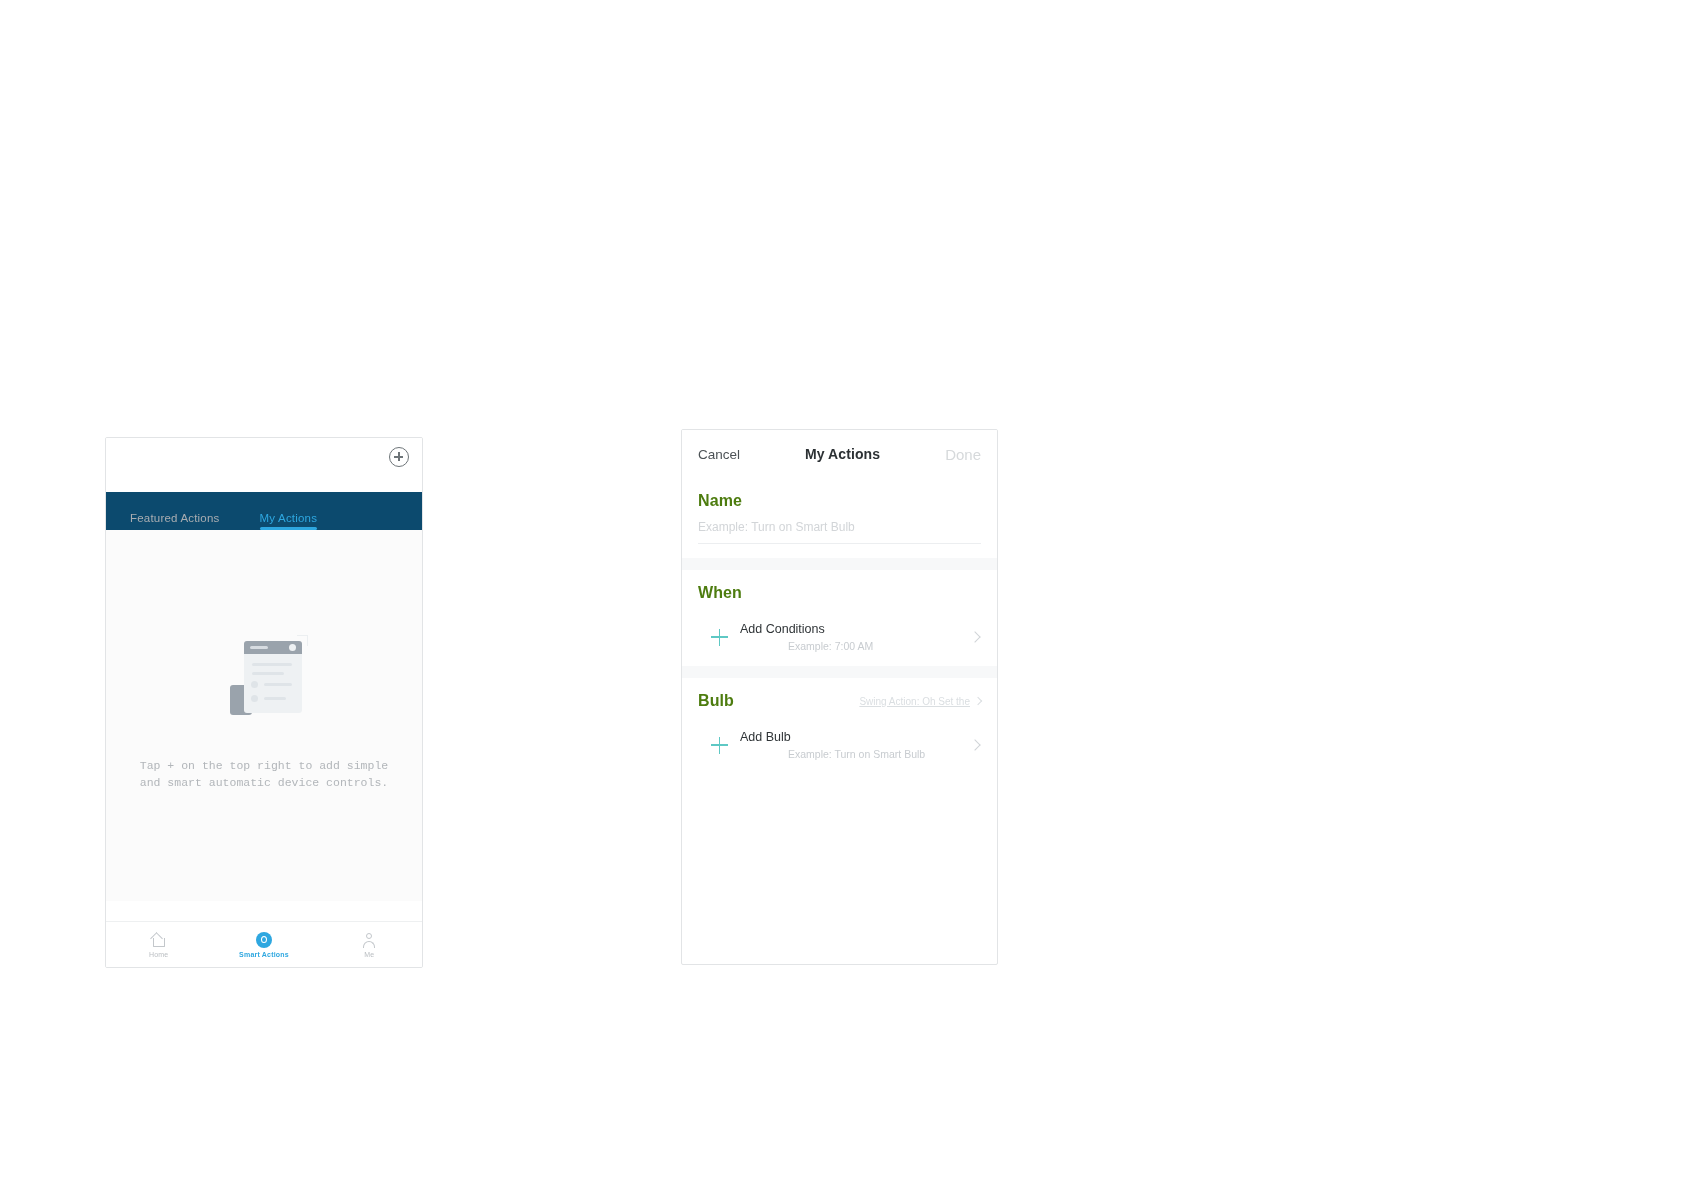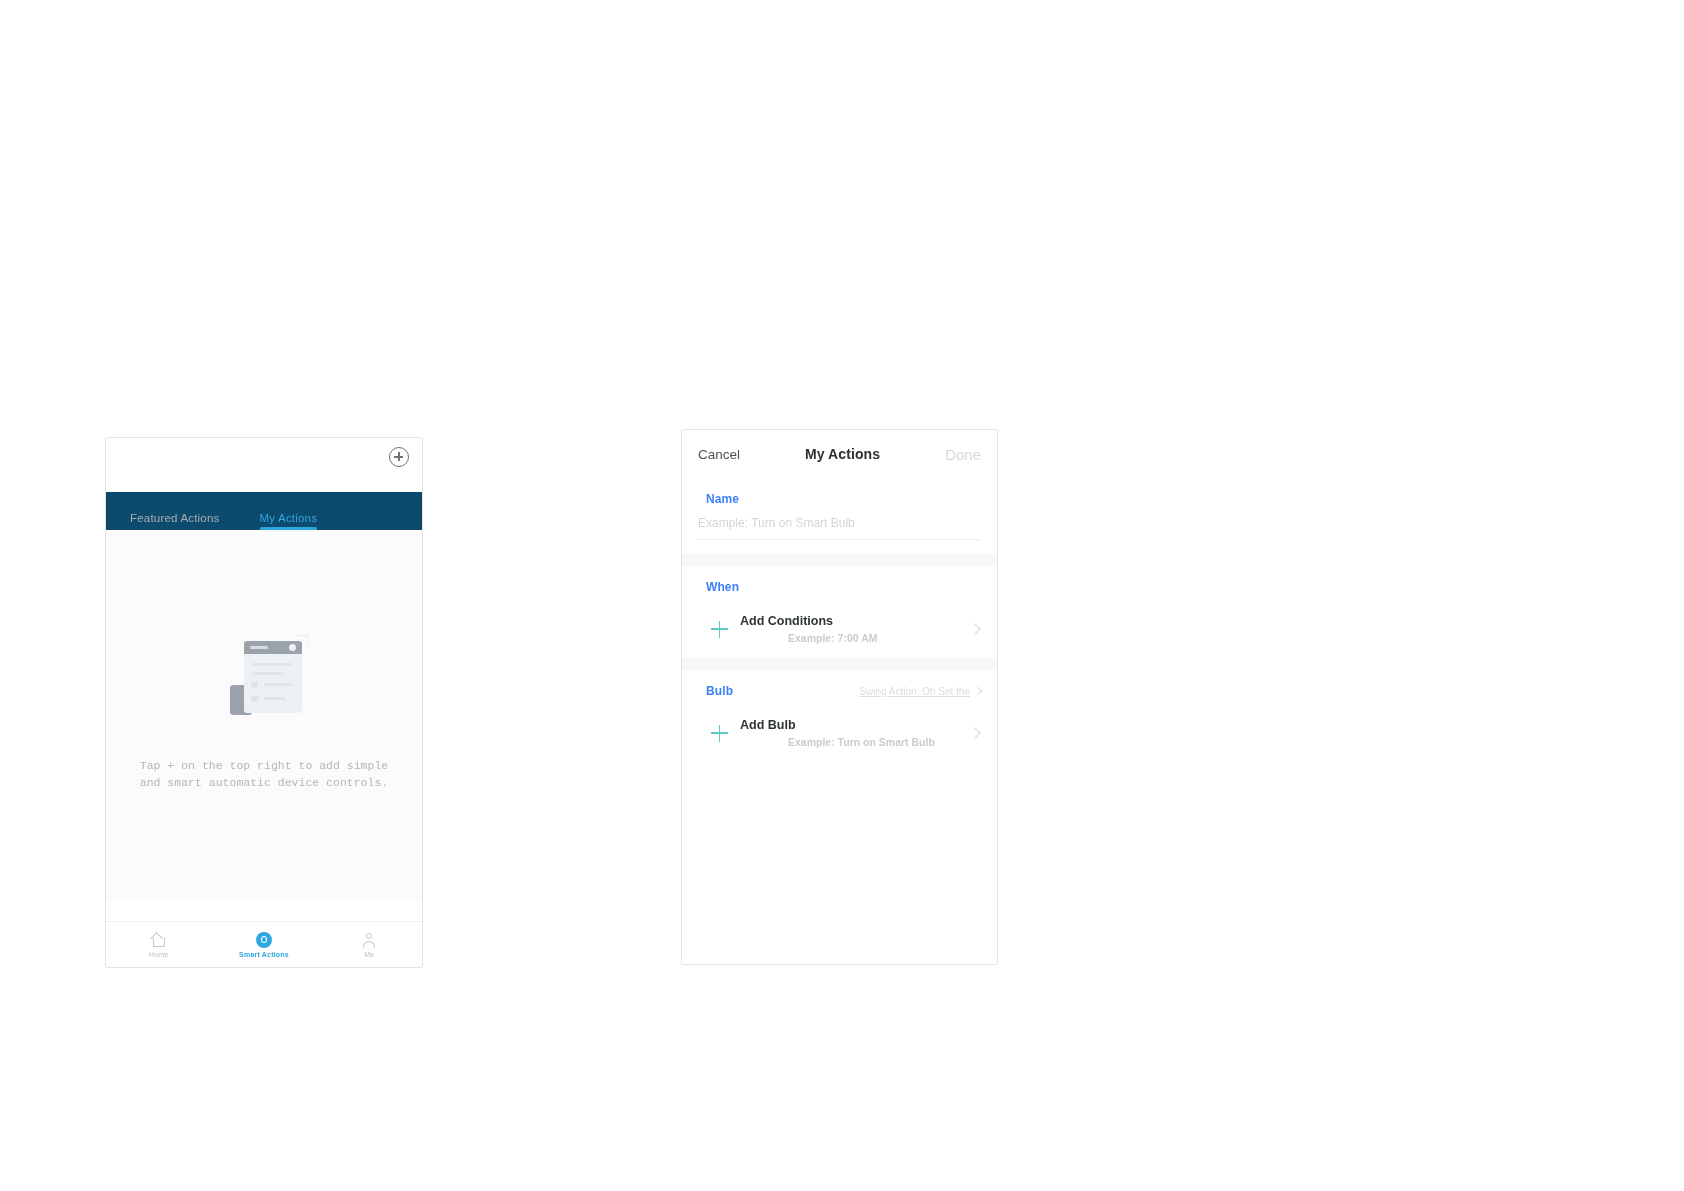--- a/index.html
+++ b/index.html
@@ -157,22 +157,22 @@
     justify-content:space-between;
   }
   .r-cancel{font-size:13.5px;color:#4c5256;}
   .r-title{font-size:14px;font-weight:bold;color:#2c3134;letter-spacing:.1px;}
   .r-done{font-size:15px;color:#d6d9db;}
 
   .r-section{background:#ffffff;padding:0 16px;}
   .r-sep{height:12px;background:#f7f8f9;}
 
   .sec-label{
-    font-size:12px;font-weight:bold;color:#3b82f6;
-    padding:14px 0 10px 0;letter-spacing:.1px;margin-left:8px;
+    font-size:16px;font-weight:bold;color:#4d7c0f;
+    padding:14px 0 10px 0;letter-spacing:.1px;
   }
   .name-input{
     font-size:12px;color:#d2d5d8;
     padding-bottom:9px;border-bottom:1px solid #eceef0;
   }
 
   .then-head{
     display:flex;align-items:center;justify-content:space-between;
     padding:14px 0 10px 0;
   }
@@ -187,21 +187,21 @@
     padding:10px 0 14px 0;gap:12px;
   }
   .row-plus{
     width:17px;height:17px;position:relative;flex:none;margin-left:13px;
   }
   .row-plus:before,.row-plus:after{
     content:"";position:absolute;background:#5ec8c4;
   }
   .row-plus:before{left:0;top:7.6px;width:17px;height:1.8px;}
   .row-plus:after{top:0;left:7.6px;height:17px;width:1.8px;}
-  .row-text{flex:1;font-weight:bold;}
+  .row-text{flex:1;}
   .row-title{font-size:12.5px;color:#2f3437;margin-bottom:4px;}
   .row-sub{font-size:10.5px;color:#c8ccd0;margin-left:48px;}
   .chev{
     width:7px;height:7px;flex:none;margin-right:2px;
     border-top:1.4px solid #d0d4d7;border-right:1.4px solid #d0d4d7;
     transform:rotate(45deg);
   }
   .chev-sm{
     width:5px;height:5px;flex:none;
     border-top:1.2px solid #dadee1;border-right:1.2px solid #dadee1;

